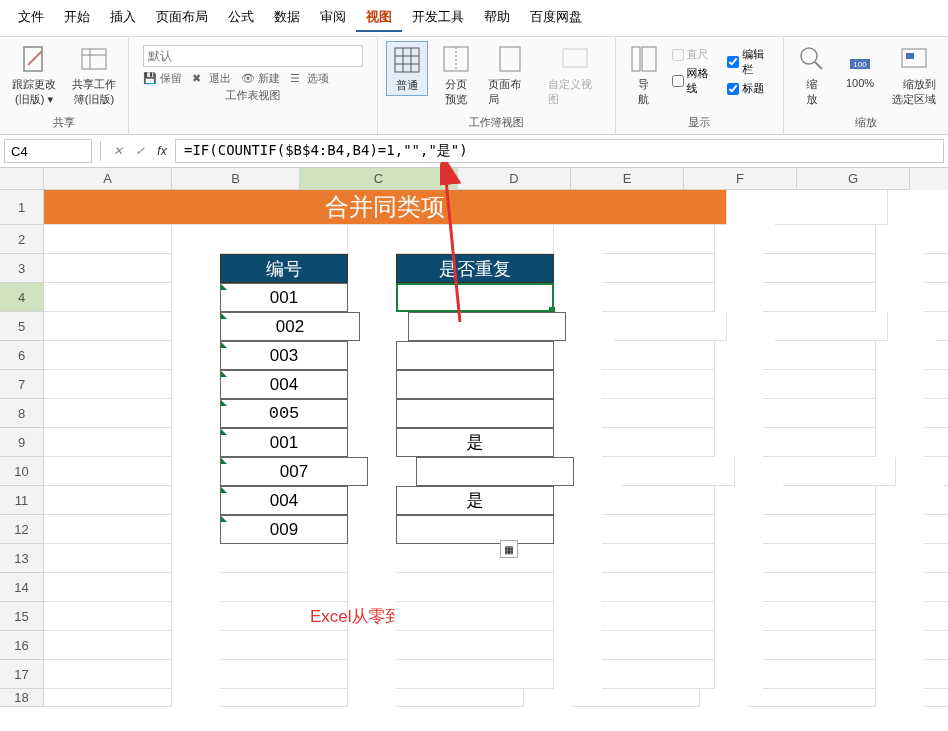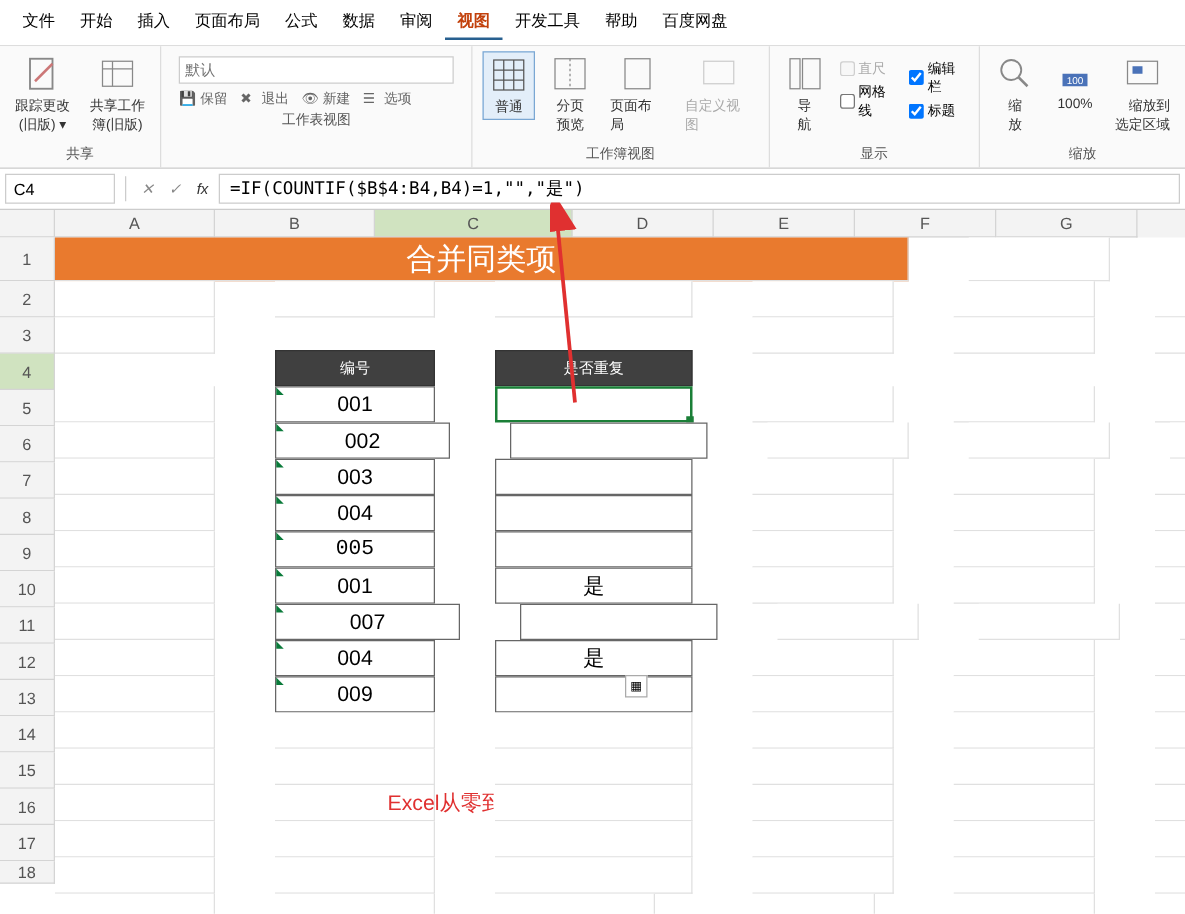--- a/index.html
+++ b/index.html
@@ -39,21 +39,21 @@
 .rowheader { width: 44px; height: 29px; background: #f3f3f3; border-right: 1px solid #d4d4d4; border-bottom: 1px solid #d4d4d4; font-size: 13px; color: #555; display: flex; align-items: center; justify-content: center; }
 .rowheader.sel { background: #d0e3c0; }
 .sheet { display: flex; }
 .rhs { display: flex; flex-direction: column; }
 .cells { position: relative; }
 .cellrow { display: flex; gap: 48px; }
 .cell { width: 128px; height: 29px; border-right: 1px solid #e0e0e0; border-bottom: 1px solid #e0e0e0; font-size: 15px; display: flex; align-items: center; justify-content: center; position: relative; background: #fff; }
 
 .title-merge { width: 768px; height: 29px; background: #e97a2e; color: #fff; font-size: 24px; display: flex; align-items: center; justify-content: center; border-bottom: 1px solid #e0e0e0; }
 
-.th { background: #404040; color: #fff; border: 1px solid #333; font-size: 12px; width: 158px; margin-top: 26px; }
+.th { background: #0c4a6e; color: #fff; border: 1px solid #333; font-size: 18px; width: 158px; }
 .td { border: 1px solid #666; background: #fff; font-size: 17px; width: 158px; }
 .td.codecol::before { content: ""; position: absolute; top: 0; left: 0; border-top: 6px solid transparent; border-left: 6px solid #0a7a3a; }
 
 .selcell { border: 2px solid #1a7f37 !important; }
 .fillhandle { position: absolute; width: 6px; height: 6px; background: #1a7f37; bottom: -3px; right: -3px; }
 
 .arrow { position: absolute; top: 162px; left: 440px; pointer-events: none; z-index: 10; }
 
 .watermark { color: #e03030; font-size: 17px; }
 

